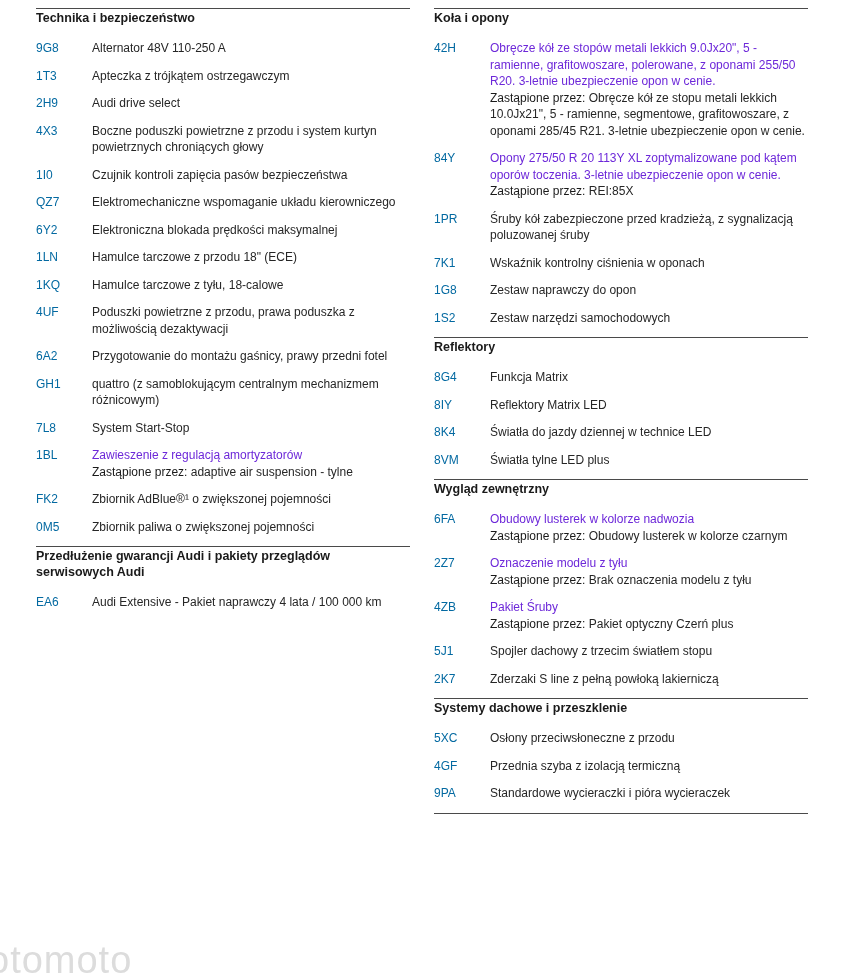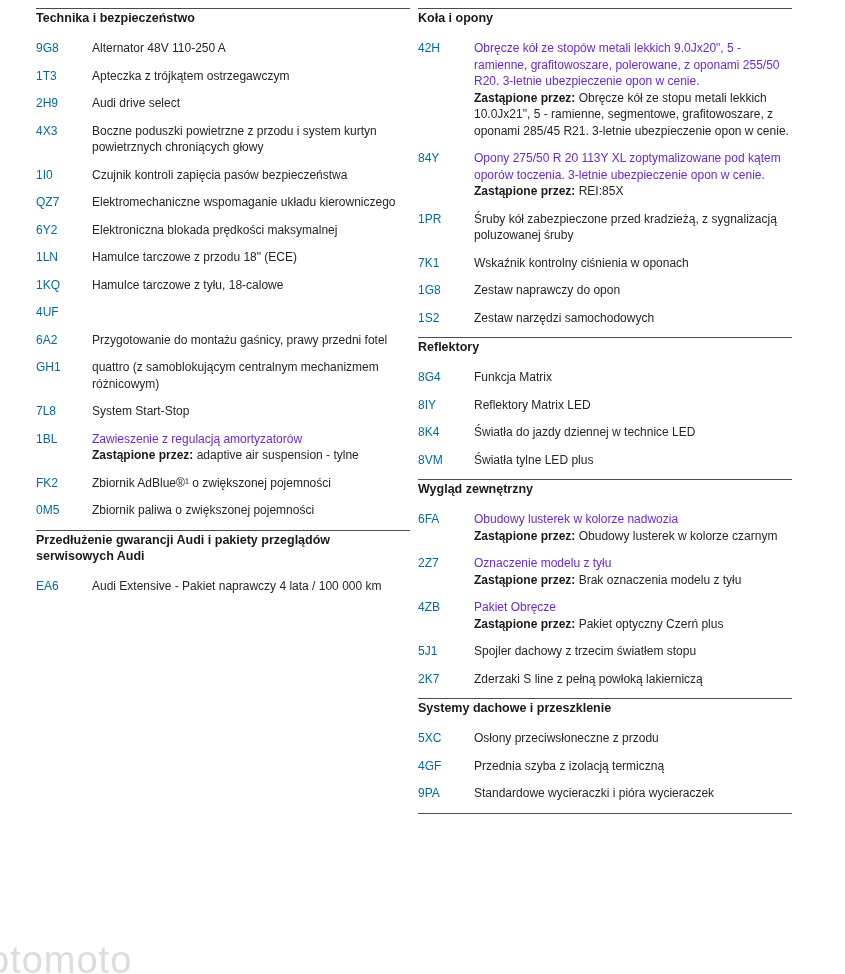--- a/index.html
+++ b/index.html
@@ -9,31 +9,31 @@
     background: #ffffff;
     font-family: "Liberation Sans", sans-serif;
     font-size: 12px;
     color: #262626;
     position: relative;
     overflow: hidden;
   }
   .page { position: absolute; inset: 0; }
   .col { position: absolute; top: 8px; width: 374px; }
   .col-left  { left: 36px; }
-  .col-right { left: 418px; }
+  .col-right { left: 434px; }
   .section { border-top: 1px solid #4a4a4a; padding-top: 1px; margin-bottom: 3px; }
   .section-title {
     font-size: 12.5px; font-weight: bold; color: #1a1a1a;
     margin: 0 0 14px 0; line-height: 16px;
   }
   .item-row { display: flex; margin-bottom: 11px; line-height: 16.5px; }
   .code { flex: 0 0 56px; width: 56px; color: #0369a1; }
   .desc { flex: 1; color: #262626; }
   .replaced-text { color: #6d28d9; }
-  .replace-label { font-weight: bold; color: #1a1a1a; }
+  .replace-label { font-weight: normal; color: #1a1a1a; }
   .divider-end { border-top: 1px solid #4a4a4a; margin-top: 2px; }
   .watermark {
     position: absolute; left: -12px; bottom: -8px;
     font-size: 38px; color: #dcdcdc; letter-spacing: 1px;
     user-select: none; pointer-events: none;
   }
 </style>
 </head>
 <body>
 
@@ -72,20 +72,21 @@
         <div class="item-row">
           <div class="code">1LN</div>
           <div class="desc">Hamulce tarczowe z przodu 18" (ECE)</div>
         </div>
         <div class="item-row">
           <div class="code">1KQ</div>
           <div class="desc">Hamulce tarczowe z tyłu, 18-calowe</div>
         </div>
         <div class="item-row">
           <div class="code">4UF</div>
+          <div class="desc">Poduszki powietrzne z przodu, prawa poduszka z możliwością dezaktywacji</div>
         </div>
         <div class="item-row">
           <div class="code">6A2</div>
           <div class="desc">Przygotowanie do montażu gaśnicy, prawy przedni fotel</div>
         </div>
         <div class="item-row">
           <div class="code">GH1</div>
           <div class="desc">quattro (z samoblokującym centralnym mechanizmem różnicowym)</div>
         </div>
         <div class="item-row">
@@ -181,21 +182,21 @@
         <div class="item-row">
           <div class="code">2Z7</div>
           <div class="desc">
             <div class="replaced-text">Oznaczenie modelu z tyłu</div>
             <div><span class="replace-label">Zastąpione przez:</span><span> Brak oznaczenia modelu z tyłu</span></div>
           </div>
         </div>
         <div class="item-row">
           <div class="code">4ZB</div>
           <div class="desc">
-            <div class="replaced-text">Pakiet Obręcze</div>
+            <div class="replaced-text">Pakiet Śruby</div>
             <div><span class="replace-label">Zastąpione przez:</span><span> Pakiet optyczny Czerń plus</span></div>
           </div>
         </div>
         <div class="item-row">
           <div class="code">5J1</div>
           <div class="desc">Spojler dachowy z trzecim światłem stopu</div>
         </div>
         <div class="item-row">
           <div class="code">2K7</div>
           <div class="desc">Zderzaki S line z pełną powłoką lakierniczą</div>

